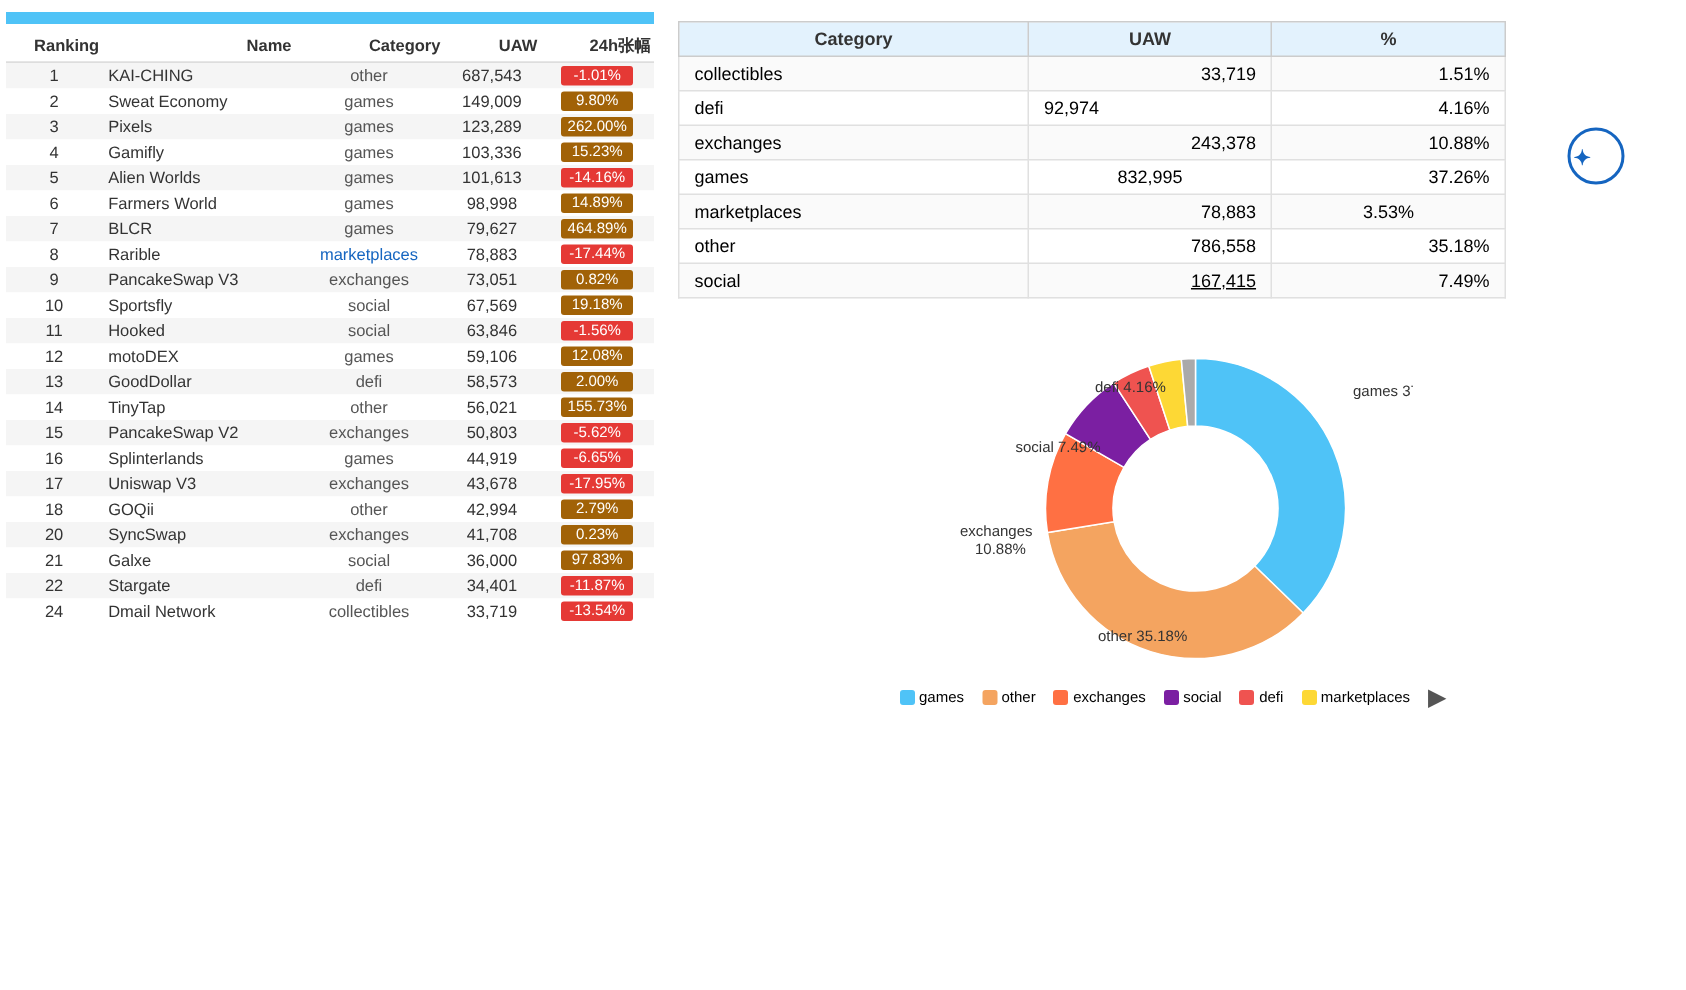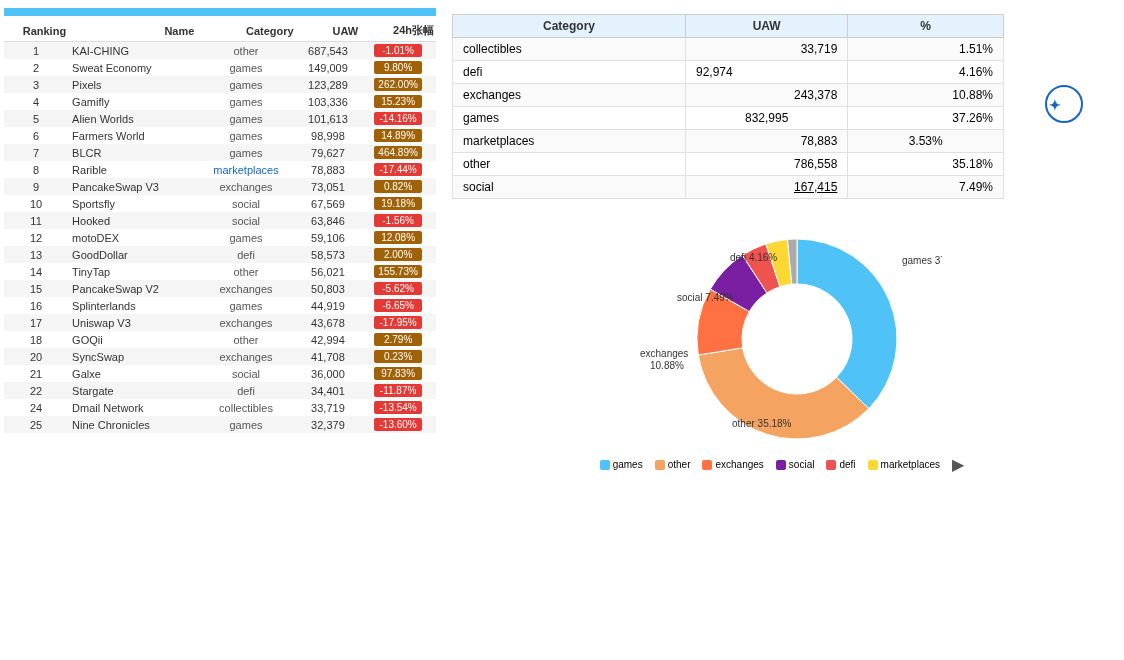--- a/index.html
+++ b/index.html
@@ -362,27 +362,20 @@
           <td>defi</td>
           <td>34,401</td>
           <td><span class="badge-red">-11.87%</span></td>
         </tr>
         <tr>
           <td>24</td>
           <td>Dmail Network</td>
           <td>collectibles</td>
           <td>33,719</td>
           <td><span class="badge-red">-13.54%</span></td>
-        </tr>
-        <tr>
-          <td>25</td>
-          <td>Nine Chronicles</td>
-          <td>games</td>
-          <td>32,379</td>
-          <td><span class="badge-red">-13.60%</span></td>
         </tr>
       </tbody>
   </table>
 </div>
 
 <div class="right-panel">
   <div class="right-top">
 
     <div class="top25-section">
       <div class="top25-title"></div>

